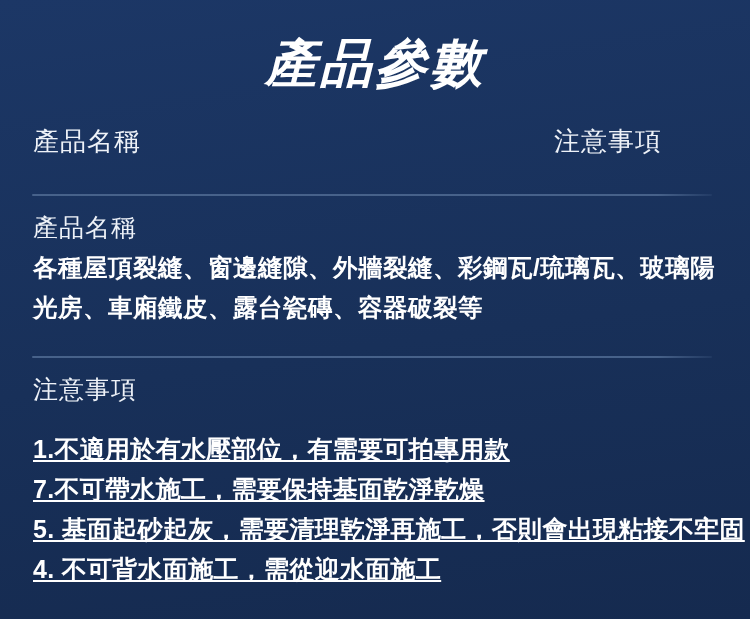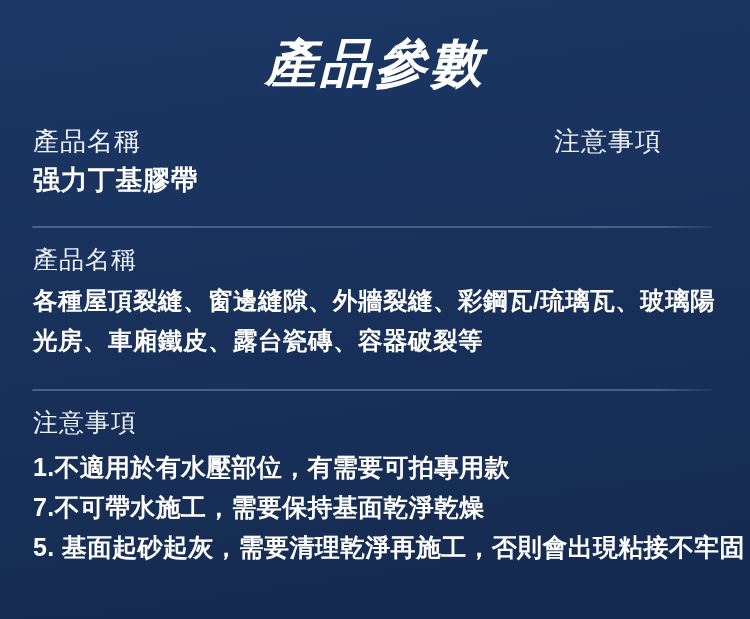--- a/index.html
+++ b/index.html
@@ -66,55 +66,56 @@
     letter-spacing: 1px;
   }
   .scope-text {
     margin: 5px 12px 0 33px;
     font-size: 24.5px;
     font-weight: bold;
     line-height: 40px;
     letter-spacing: 0.5px;
   }
   .notes-list {
-    margin: 9px 20px 0 33px;
+    margin: 24px 20px 0 33px;
+    text-decoration: underline;
   }
   .note-item {
     font-size: 25px;
     font-weight: bold;
     line-height: 40px;
     letter-spacing: 0.3px;
     white-space: nowrap;
   }
 </style>
 </head>
 <body>
 
 <div class="canvas">
 
   <div class="page-title">產品參數</div>
 
   <div class="info-row">
     <div class="info-col left">
       <div class="info-label">產品名稱</div>
-      <div class="info-value">强力丁基膠帶</div>
     </div>
     <div class="info-col right">
       <div class="info-label">注意事項</div>
     </div>
   </div>
 
   <div class="divider"></div>
 
   <div class="section-heading">產品名稱</div>
   <div class="scope-text">各種屋頂裂縫、窗邊縫隙、外牆裂縫、彩鋼瓦/琉璃瓦、玻璃陽光房、車廂鐵皮、露台瓷磚、容器破裂等</div>
 
   <div class="divider second"></div>
 
   <div class="section-heading">注意事項</div>
 
   <div class="notes-list">
     <div class="note-item">1.不適用於有水壓部位，有需要可拍專用款</div>
     <div class="note-item">7.不可帶水施工，需要保持基面乾淨乾燥</div>
     <div class="note-item">5. 基面起砂起灰，需要清理乾淨再施工，否則會出現粘接不牢固</div>
+    <div class="note-item">4. 不可背水面施工，需從迎水面施工</div>
   </div>
 
 </div>
 
 </body></html>

